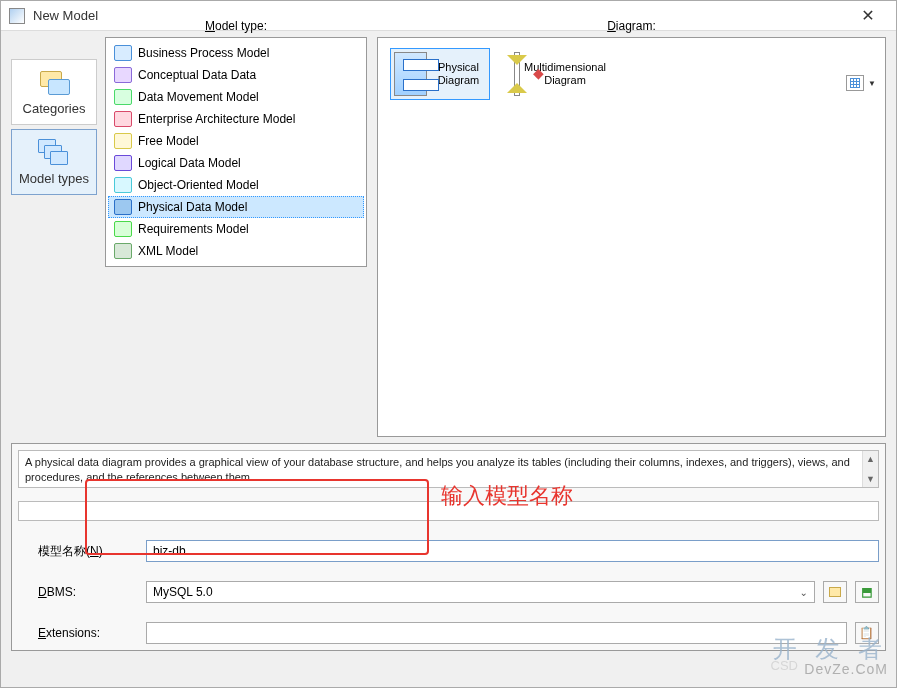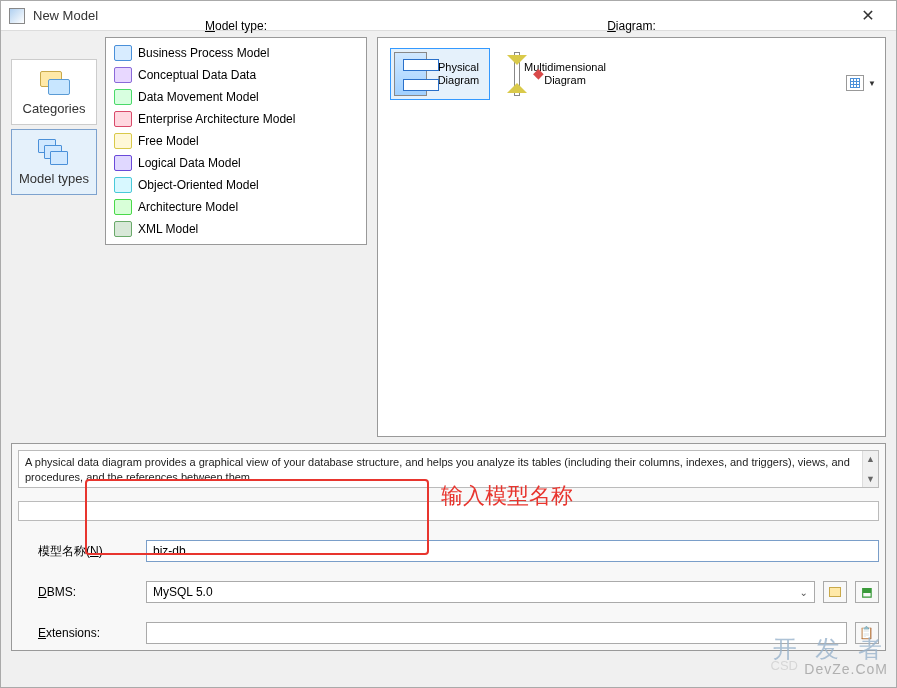--- a/index.html
+++ b/index.html
@@ -148,23 +148,27 @@
                     <span>Free Model</span>
                   </li>
                   <li class="mt-item">
                     <span class="mt-icon ldm"></span>
                     <span>Logical Data Model</span>
                   </li>
                   <li class="mt-item">
                     <span class="mt-icon oom"></span>
                     <span>Object-Oriented Model</span>
                   </li>
+                  <li class="mt-item selected">
+                    <span class="mt-icon pdm"></span>
+                    <span>Physical Data Model</span>
+                  </li>
                   <li class="mt-item">
                     <span class="mt-icon rqm"></span>
-                    <span>Architecture Model</span>
+                    <span>Requirements Model</span>
                   </li>
                   <li class="mt-item">
                     <span class="mt-icon xml"></span>
                     <span>XML Model</span>
                   </li>
                 </ul>
             </div>
           </div>
         </div>
         <div style="display:flex; flex-direction:column; flex:1;">

